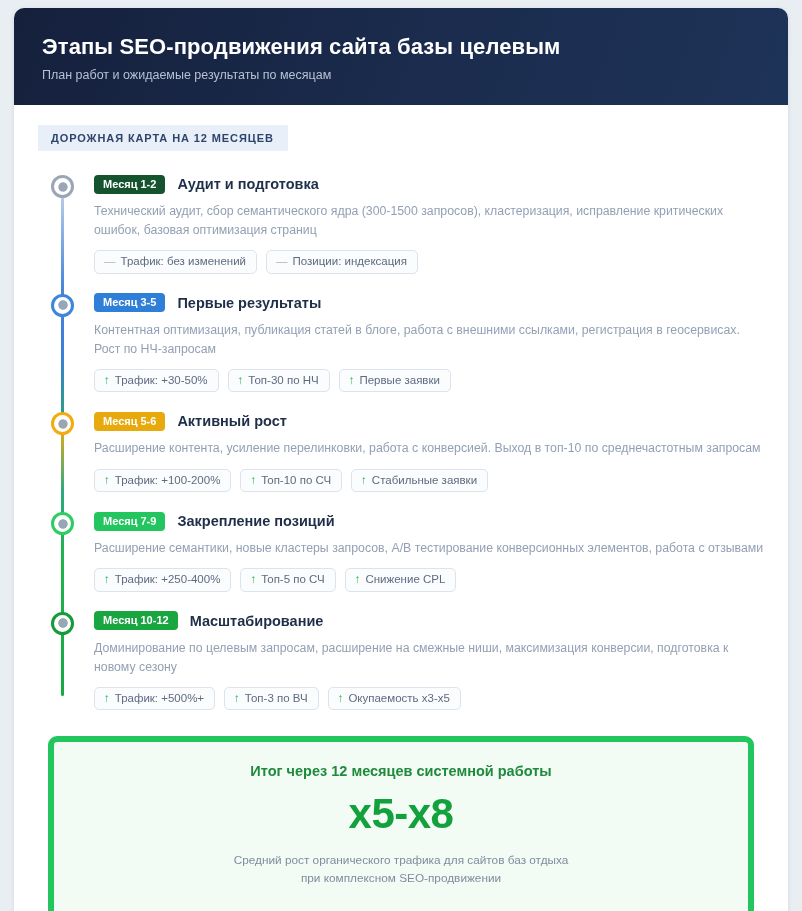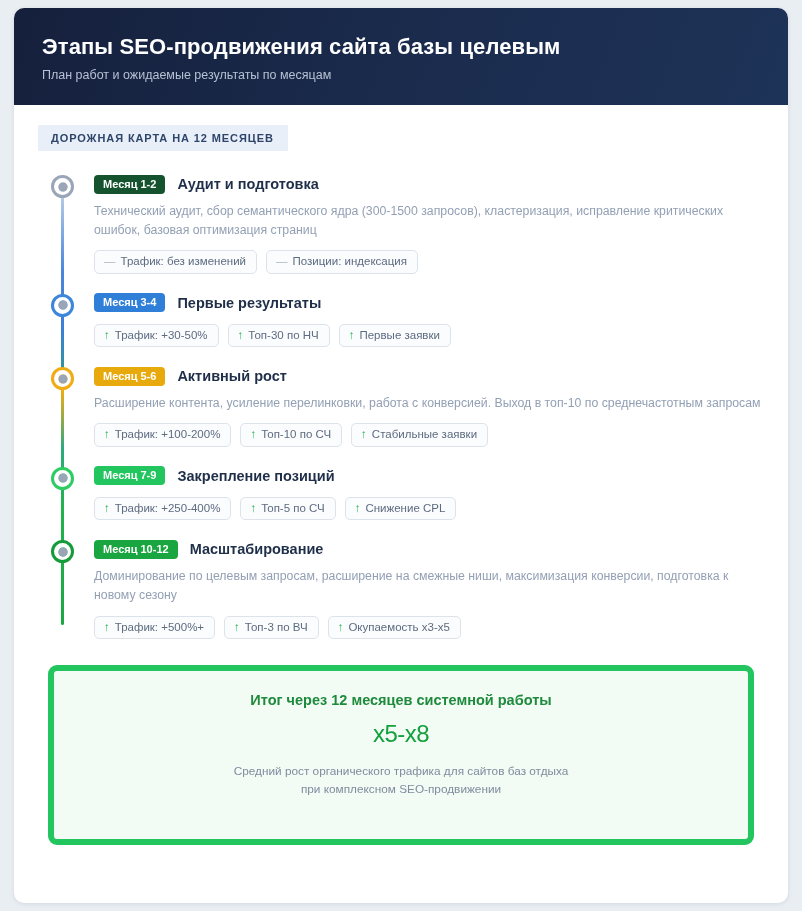--- a/index.html
+++ b/index.html
@@ -181,22 +181,22 @@
     box-sizing: border-box;
   }
   .result-title {
     color: #1e8a3c;
     font-size: 14.5px;
     font-weight: bold;
     margin: 0 0 14px 0;
   }
   .result-value {
     color: #12a13c;
-    font-size: 24px;
-    font-weight: normal;
+    font-size: 42px;
+    font-weight: bold;
     letter-spacing: -0.5px;
     margin: 0 0 14px 0;
     line-height: 1;
   }
   .result-note {
     color: #7f8c9e;
     font-size: 11.8px;
     line-height: 1.5;
     margin: 17px;
   }
@@ -236,23 +236,24 @@
                   <span class="mark flat">—</span>
                   <span>Позиции: индексация</span>
                 </span>
               </div>
             </div>
             <div class="stage">
               <div class="dot" style="border-color: rgb(60, 134, 219); --c: #3c86db;">
                 <span style="position: absolute; left: 50%; top: 50%; transform: translate(-50%, -50%); width: 9px; height: 9px; border-radius: 50%; background: rgb(60, 134, 219);"></span>
               </div>
               <div class="stage-head">
-                <span class="month-badge" style="background: rgb(47, 127, 217);">Месяц 3-4</span>
+                <span class="month-badge" style="background: rgb(47, 127, 217);">Месяц 3-5</span>
                 <span class="stage-title">Первые результаты</span>
               </div>
+              <div class="stage-desc">Контентная оптимизация, публикация статей в блоге, работа с внешними ссылками, регистрация в геосервисах. Рост по НЧ-запросам</div>
               <div class="chips">
                 <span class="chip">
                   <span class="mark up">↑</span>
                   <span>Трафик: +30-50%</span>
                 </span>
                 <span class="chip">
                   <span class="mark up">↑</span>
                   <span>Топ-30 по НЧ</span>
                 </span>
                 <span class="chip">
@@ -286,20 +287,21 @@
               </div>
             </div>
             <div class="stage">
               <div class="dot" style="border-color: rgb(46, 204, 99); --c: #2ecc63;">
                 <span style="position: absolute; left: 50%; top: 50%; transform: translate(-50%, -50%); width: 9px; height: 9px; border-radius: 50%; background: rgb(46, 204, 99);"></span>
               </div>
               <div class="stage-head">
                 <span class="month-badge" style="background: rgb(34, 197, 94);">Месяц 7-9</span>
                 <span class="stage-title">Закрепление позиций</span>
               </div>
+              <div class="stage-desc">Расширение семантики, новые кластеры запросов, A/B тестирование конверсионных элементов, работа с отзывами</div>
               <div class="chips">
                 <span class="chip">
                   <span class="mark up">↑</span>
                   <span>Трафик: +250-400%</span>
                 </span>
                 <span class="chip">
                   <span class="mark up">↑</span>
                   <span>Топ-5 по СЧ</span>
                 </span>
                 <span class="chip">

